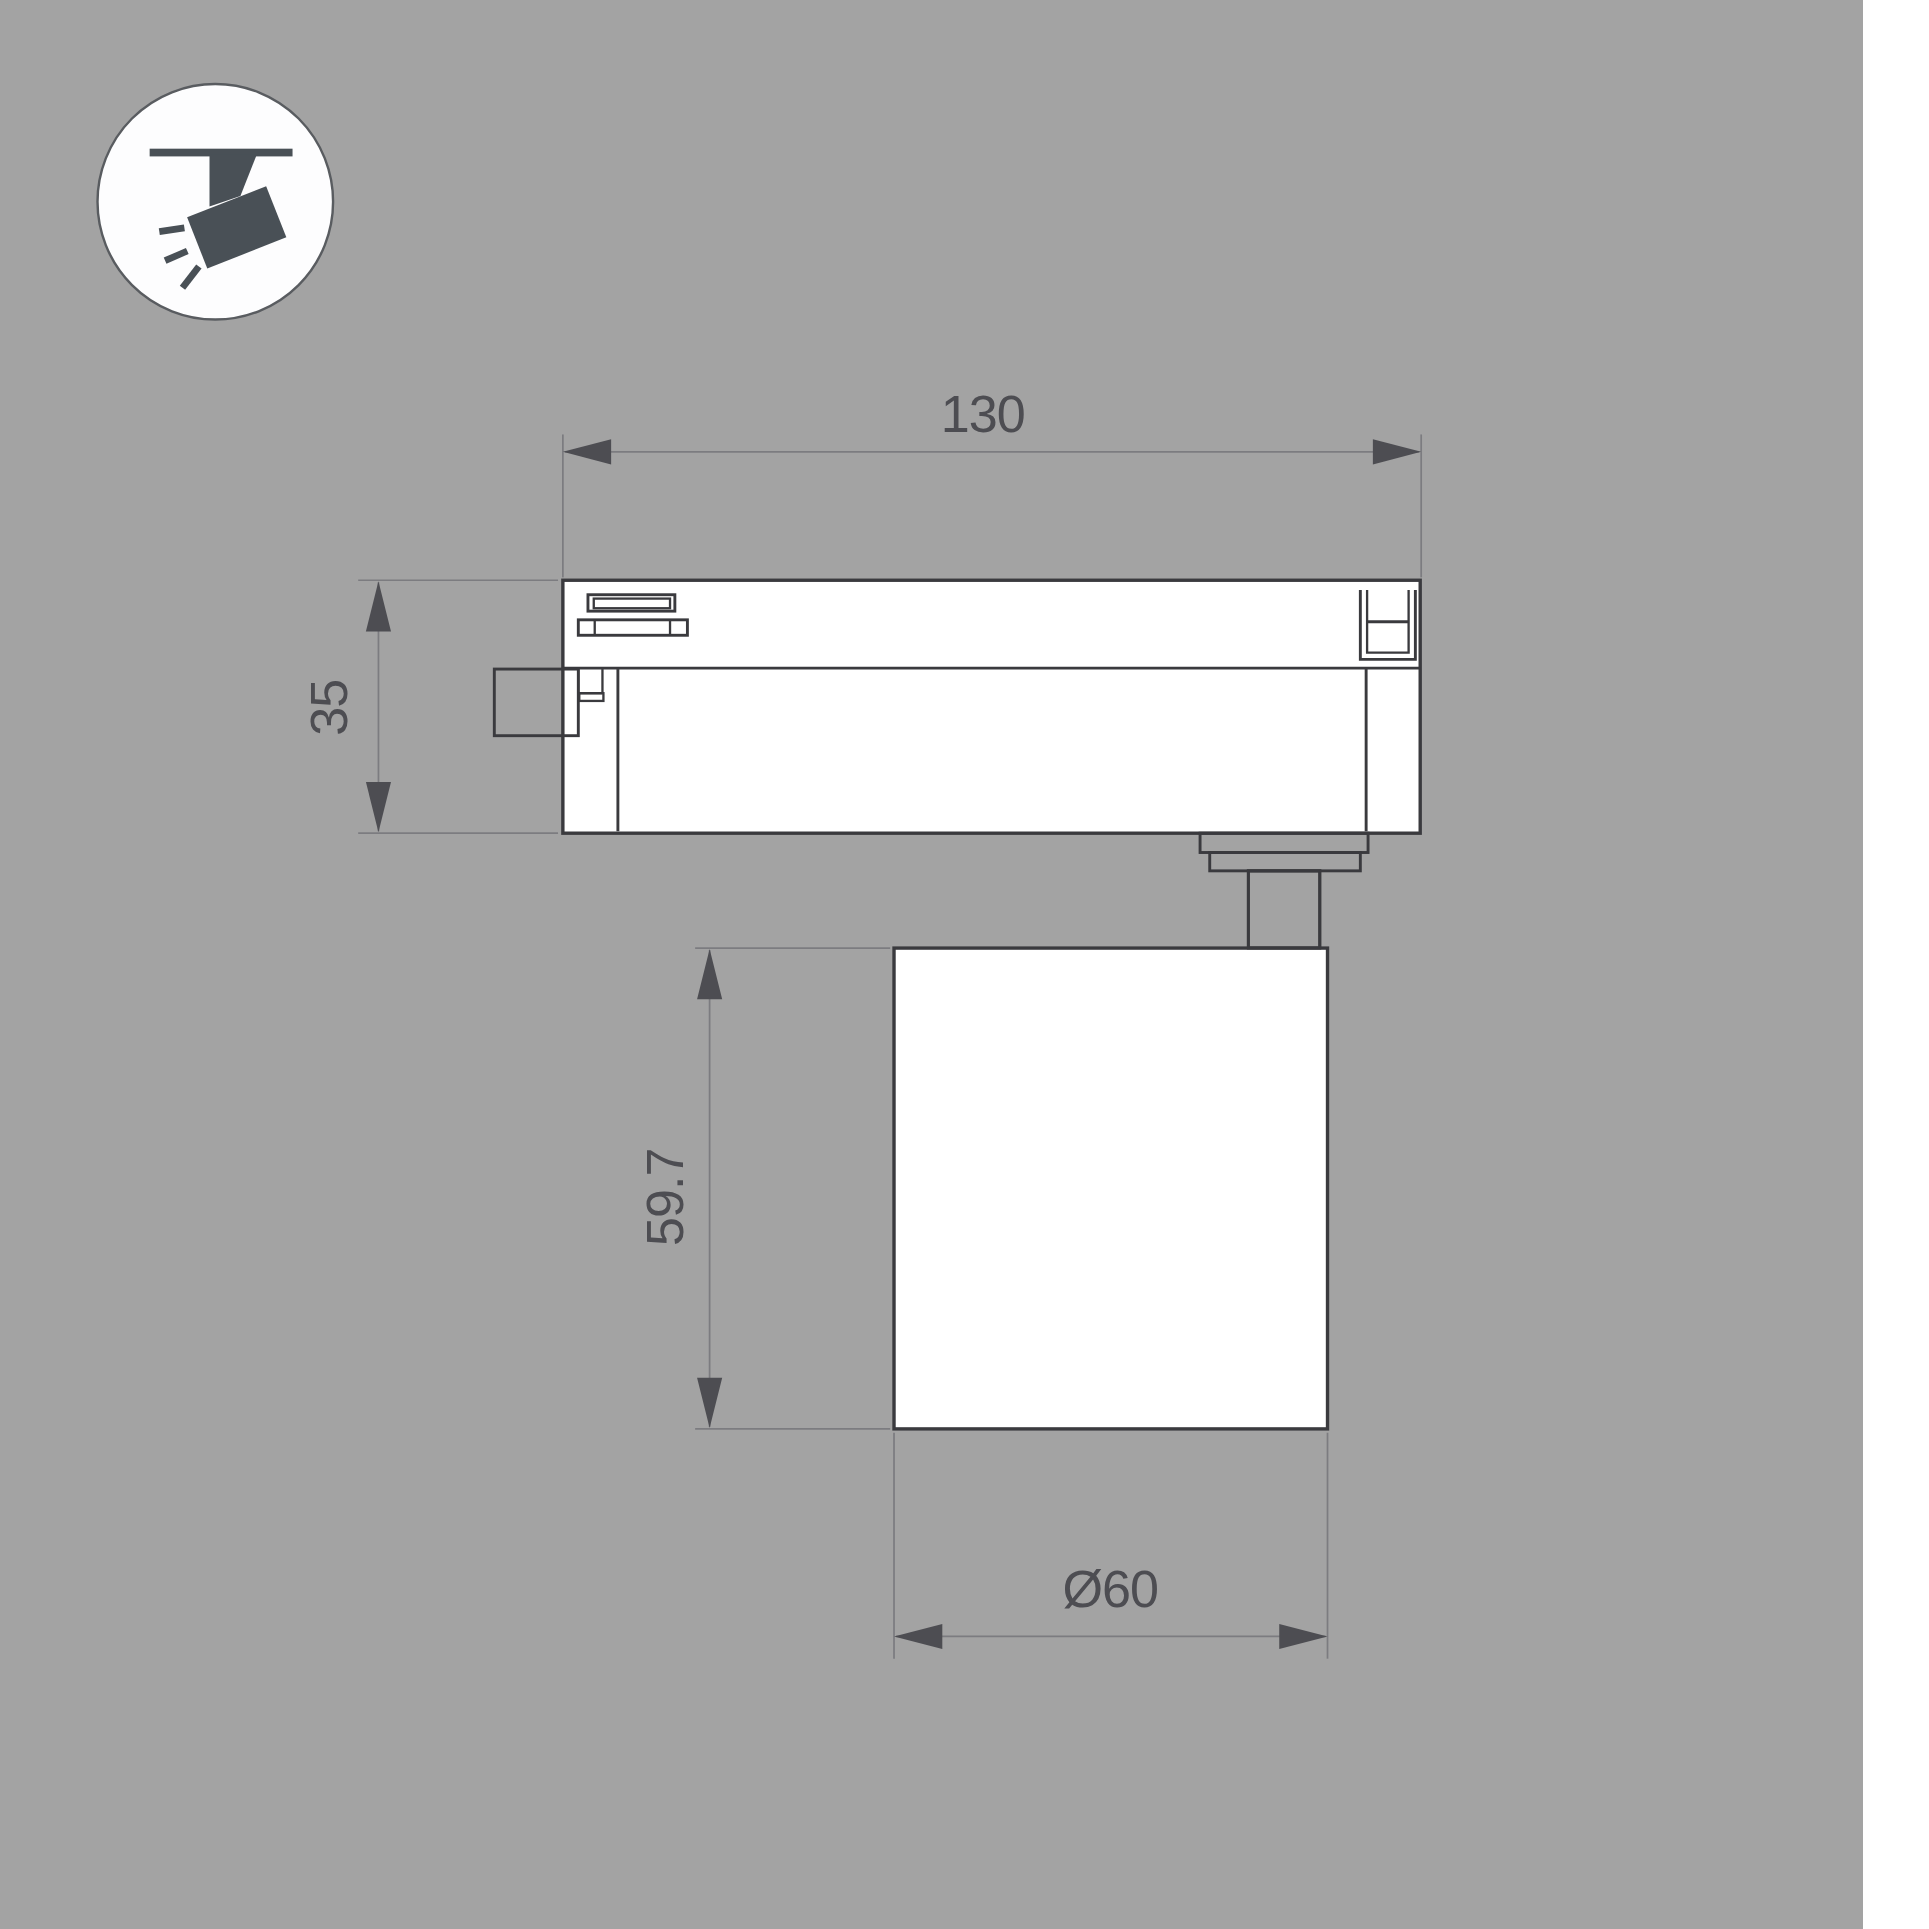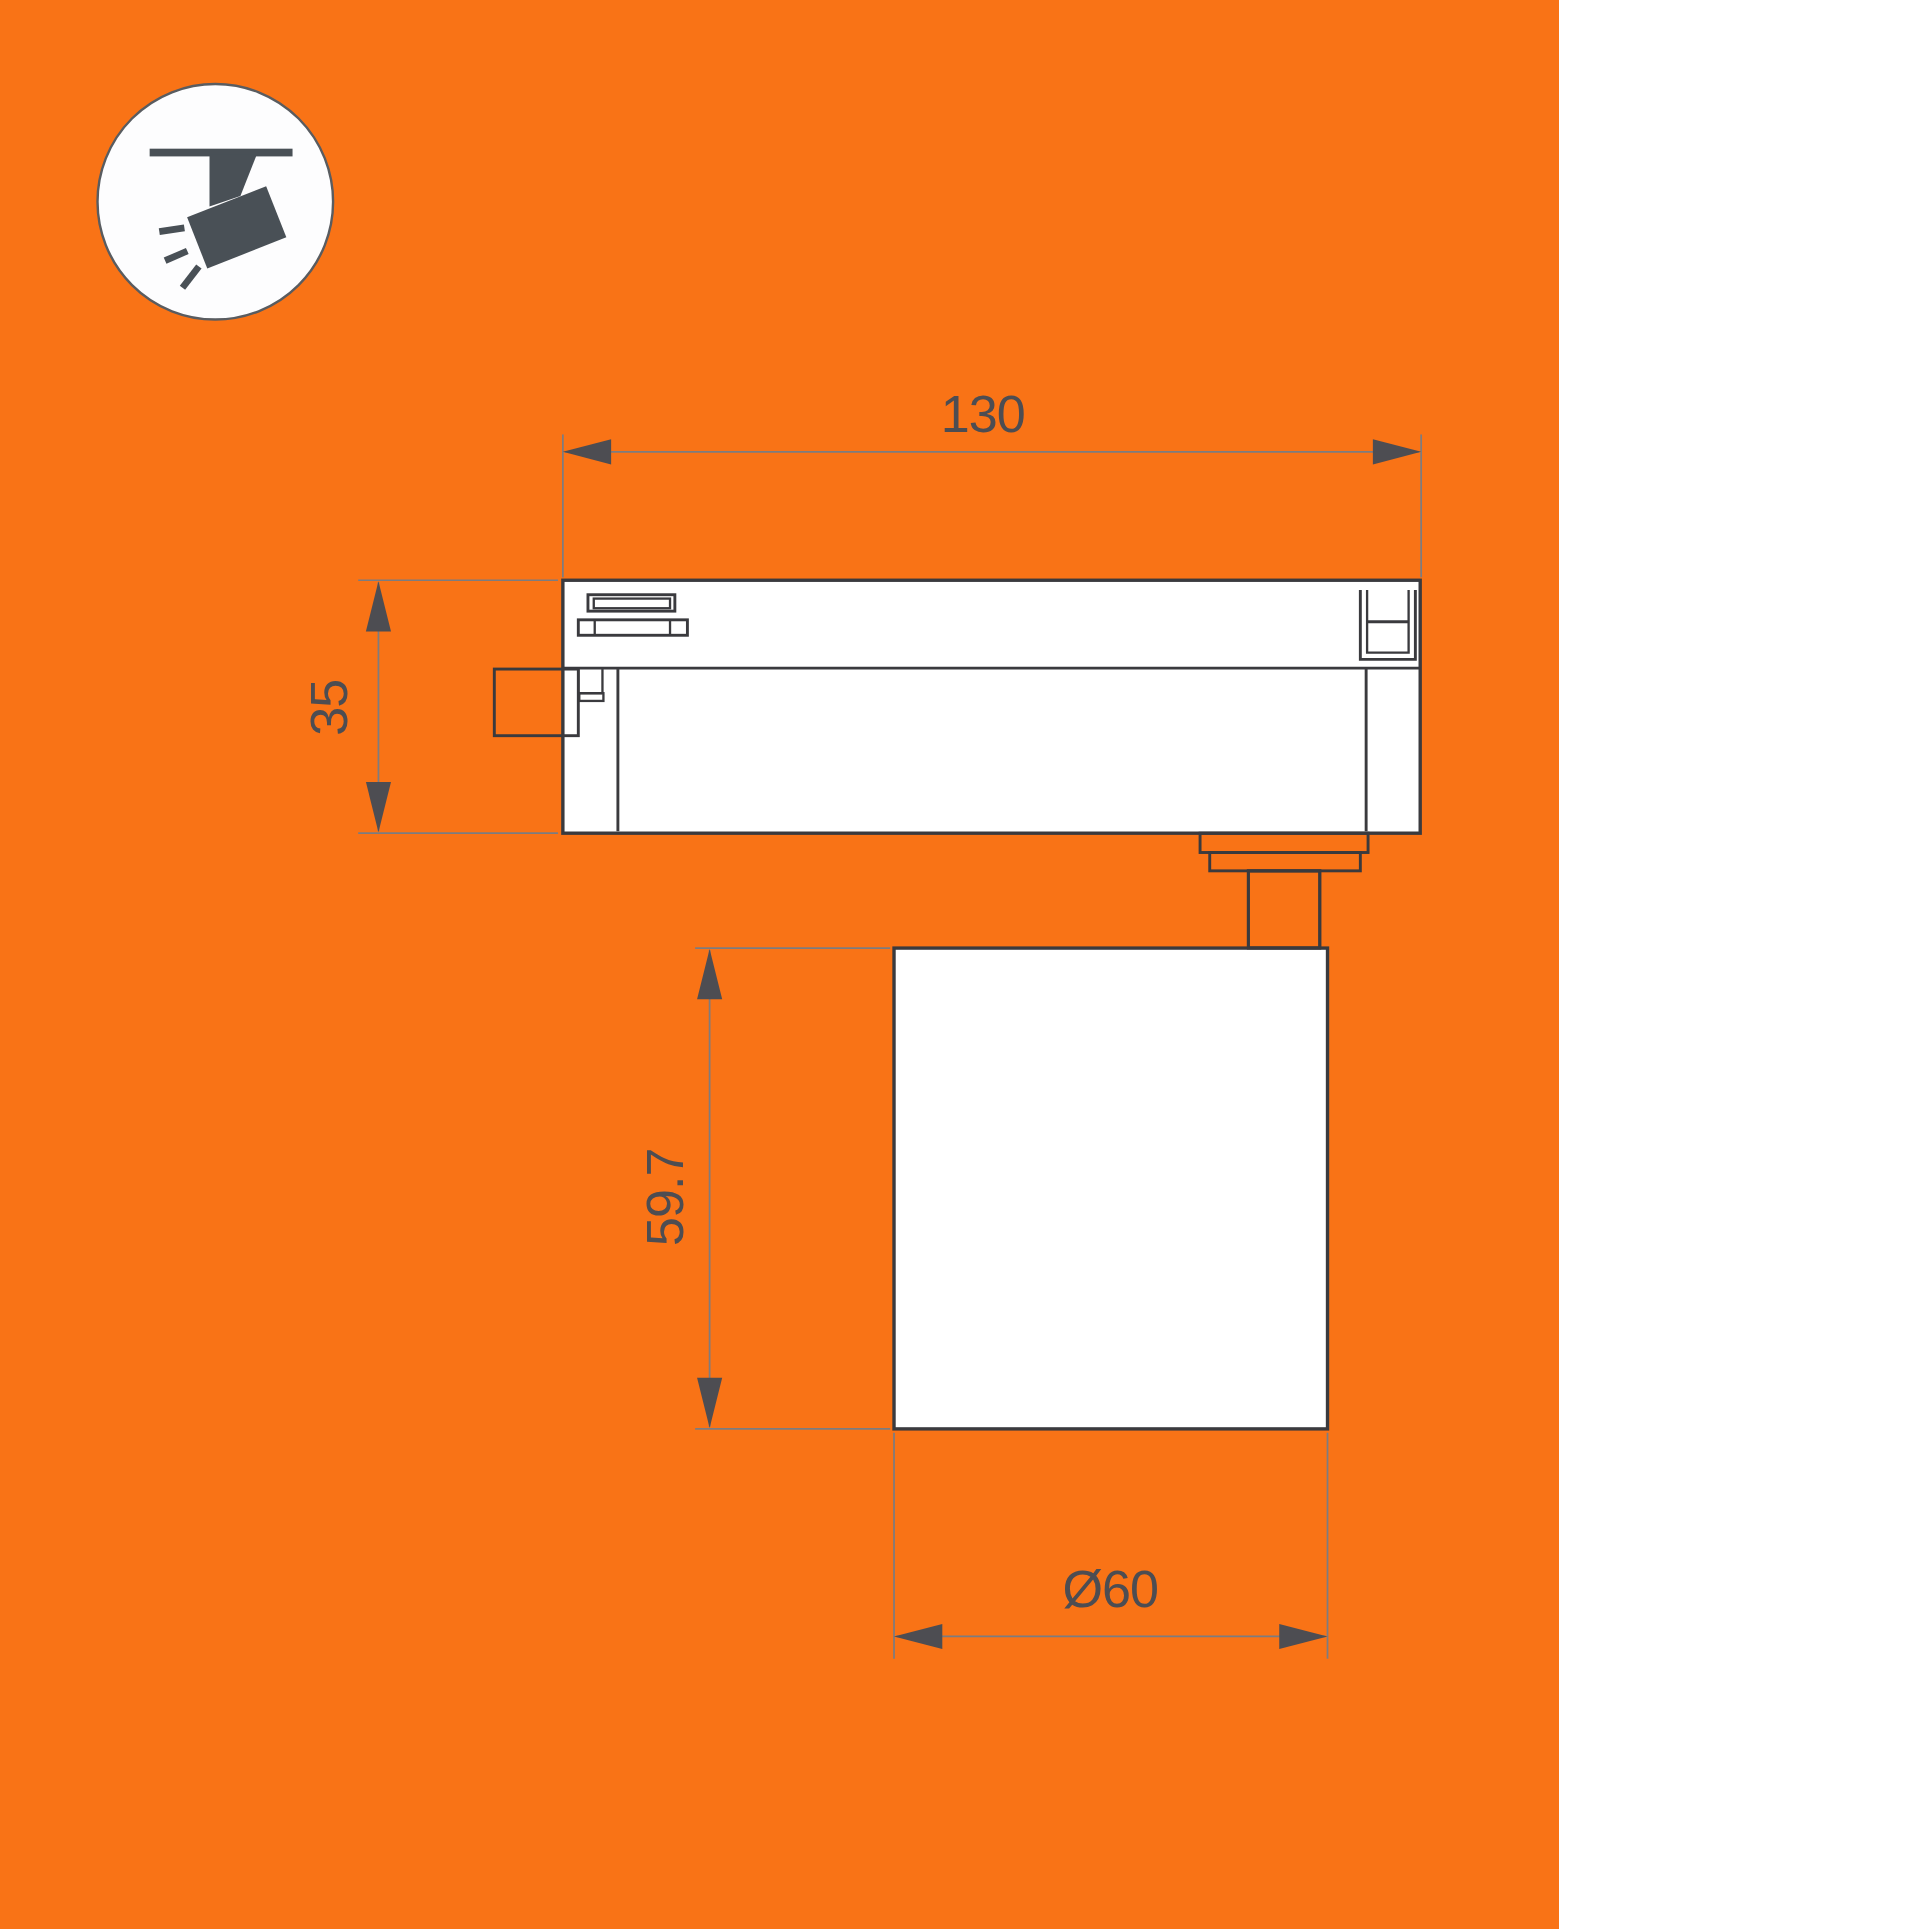--- a/index.html
+++ b/index.html
@@ -2,23 +2,23 @@
 <html><head>
 <meta charset="utf-8">
 <style>
   html, body {
     margin: 0;
     padding: 0;
     background: #ffffff;
   }
   .stage {
     position: relative;
-    width: 1559px;
+    width: 1863px;
     height: 1929px;
-    background: #f97316;
+    background: #a3a3a3;
     overflow: hidden;
   }
   svg { display: block; }
 
   
   .thin  { stroke: #7c7c80; stroke-width: 1.8; fill: none; }
   .mainfill { stroke: #3a3a3e; stroke-width: 3.5; fill: #ffffff; stroke-linejoin: miter; }
   .det   { stroke: #3a3a3e; stroke-width: 3;   fill: none; }
   .det2  { stroke: #3a3a3e; stroke-width: 2.4; fill: none; }
   .arr   { fill: #4d4d52; stroke: none; }

